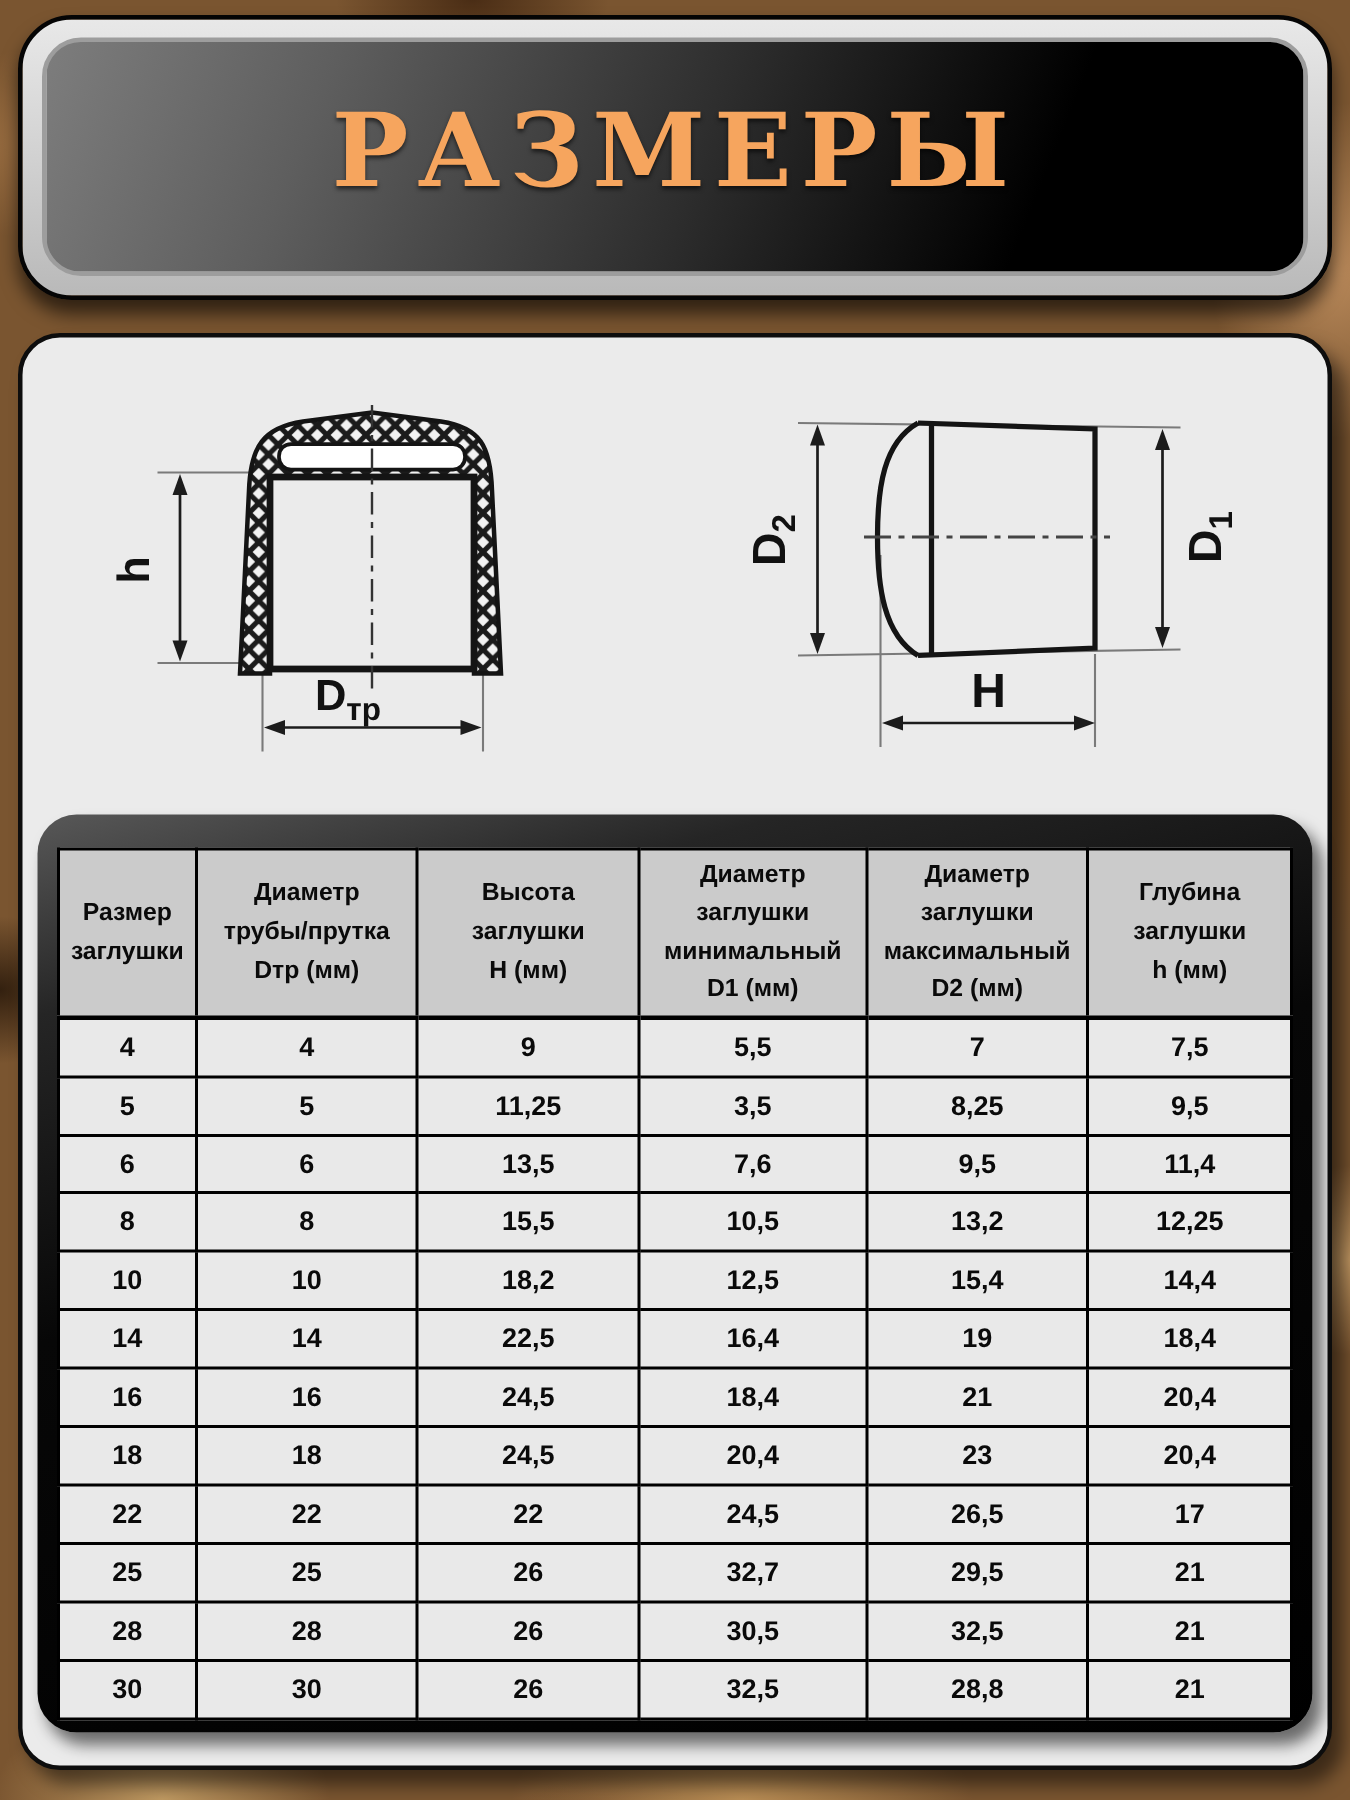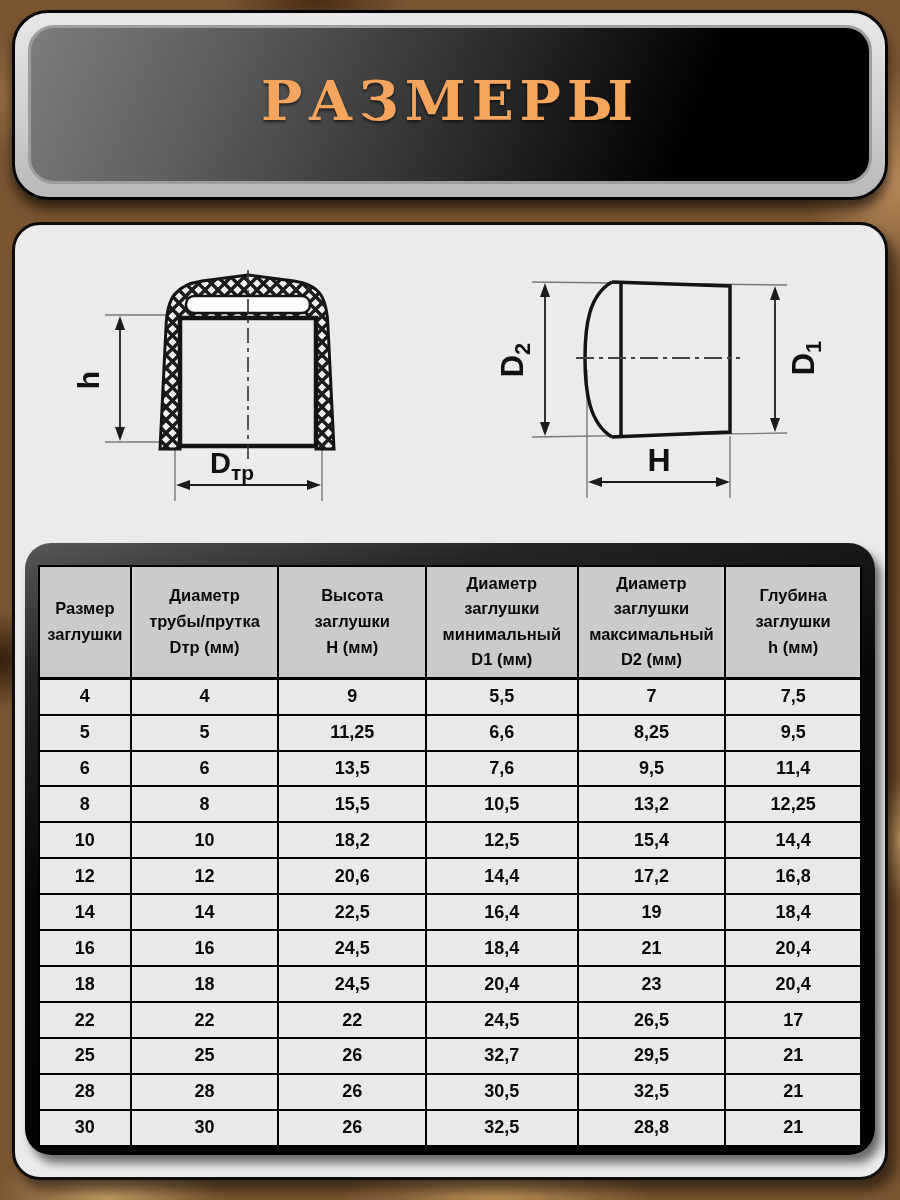--- a/index.html
+++ b/index.html
@@ -26,21 +26,21 @@
     box-shadow:0 9px 12px rgba(0,0,0,.6);
   }
   .banner-inner{
     position:absolute;left:13px;top:12px;right:13px;bottom:13px;
     border-radius:26px;border:3px solid #9d9d9d;box-sizing:border-box;
     background:linear-gradient(112deg,#7d7d7d 0%,#5e5e5e 22%,#2d2d2d 52%,#000 78%,#000 100%);
     display:flex;align-items:center;justify-content:center;
   }
   .banner-title{
     font-family:"DejaVu Serif",serif;font-weight:bold;
-    font-size:55px;letter-spacing:6px;color:#f6a55e;
+    font-size:68px;letter-spacing:6px;color:#f6a55e;
     text-shadow:0 2px 3px rgba(0,0,0,.6);
     transform:translateY(-4px);
   }
   
   .panel{
     position:absolute;left:12px;top:222px;width:876px;height:958px;
     border-radius:28px;border:3px solid #0d0d0d;box-sizing:border-box;
     background:#ebebeb;
     box-shadow:8px 10px 12px rgba(0,0,0,.5);
   }
@@ -205,21 +205,21 @@
           <td>4</td>
           <td>9</td>
           <td>5,5</td>
           <td>7</td>
           <td>7,5</td>
         </tr>
         <tr>
           <td>5</td>
           <td>5</td>
           <td>11,25</td>
-          <td>6,6</td>
+          <td>3,5</td>
           <td>8,25</td>
           <td>9,5</td>
         </tr>
         <tr>
           <td>6</td>
           <td>6</td>
           <td>13,5</td>
           <td>7,6</td>
           <td>9,5</td>
           <td>11,4</td>
@@ -234,28 +234,20 @@
         </tr>
         <tr>
           <td>10</td>
           <td>10</td>
           <td>18,2</td>
           <td>12,5</td>
           <td>15,4</td>
           <td>14,4</td>
         </tr>
         <tr>
-          <td>12</td>
-          <td>12</td>
-          <td>20,6</td>
-          <td>14,4</td>
-          <td>17,2</td>
-          <td>16,8</td>
-        </tr>
-        <tr>
           <td>14</td>
           <td>14</td>
           <td>22,5</td>
           <td>16,4</td>
           <td>19</td>
           <td>18,4</td>
         </tr>
         <tr>
           <td>16</td>
           <td>16</td>

